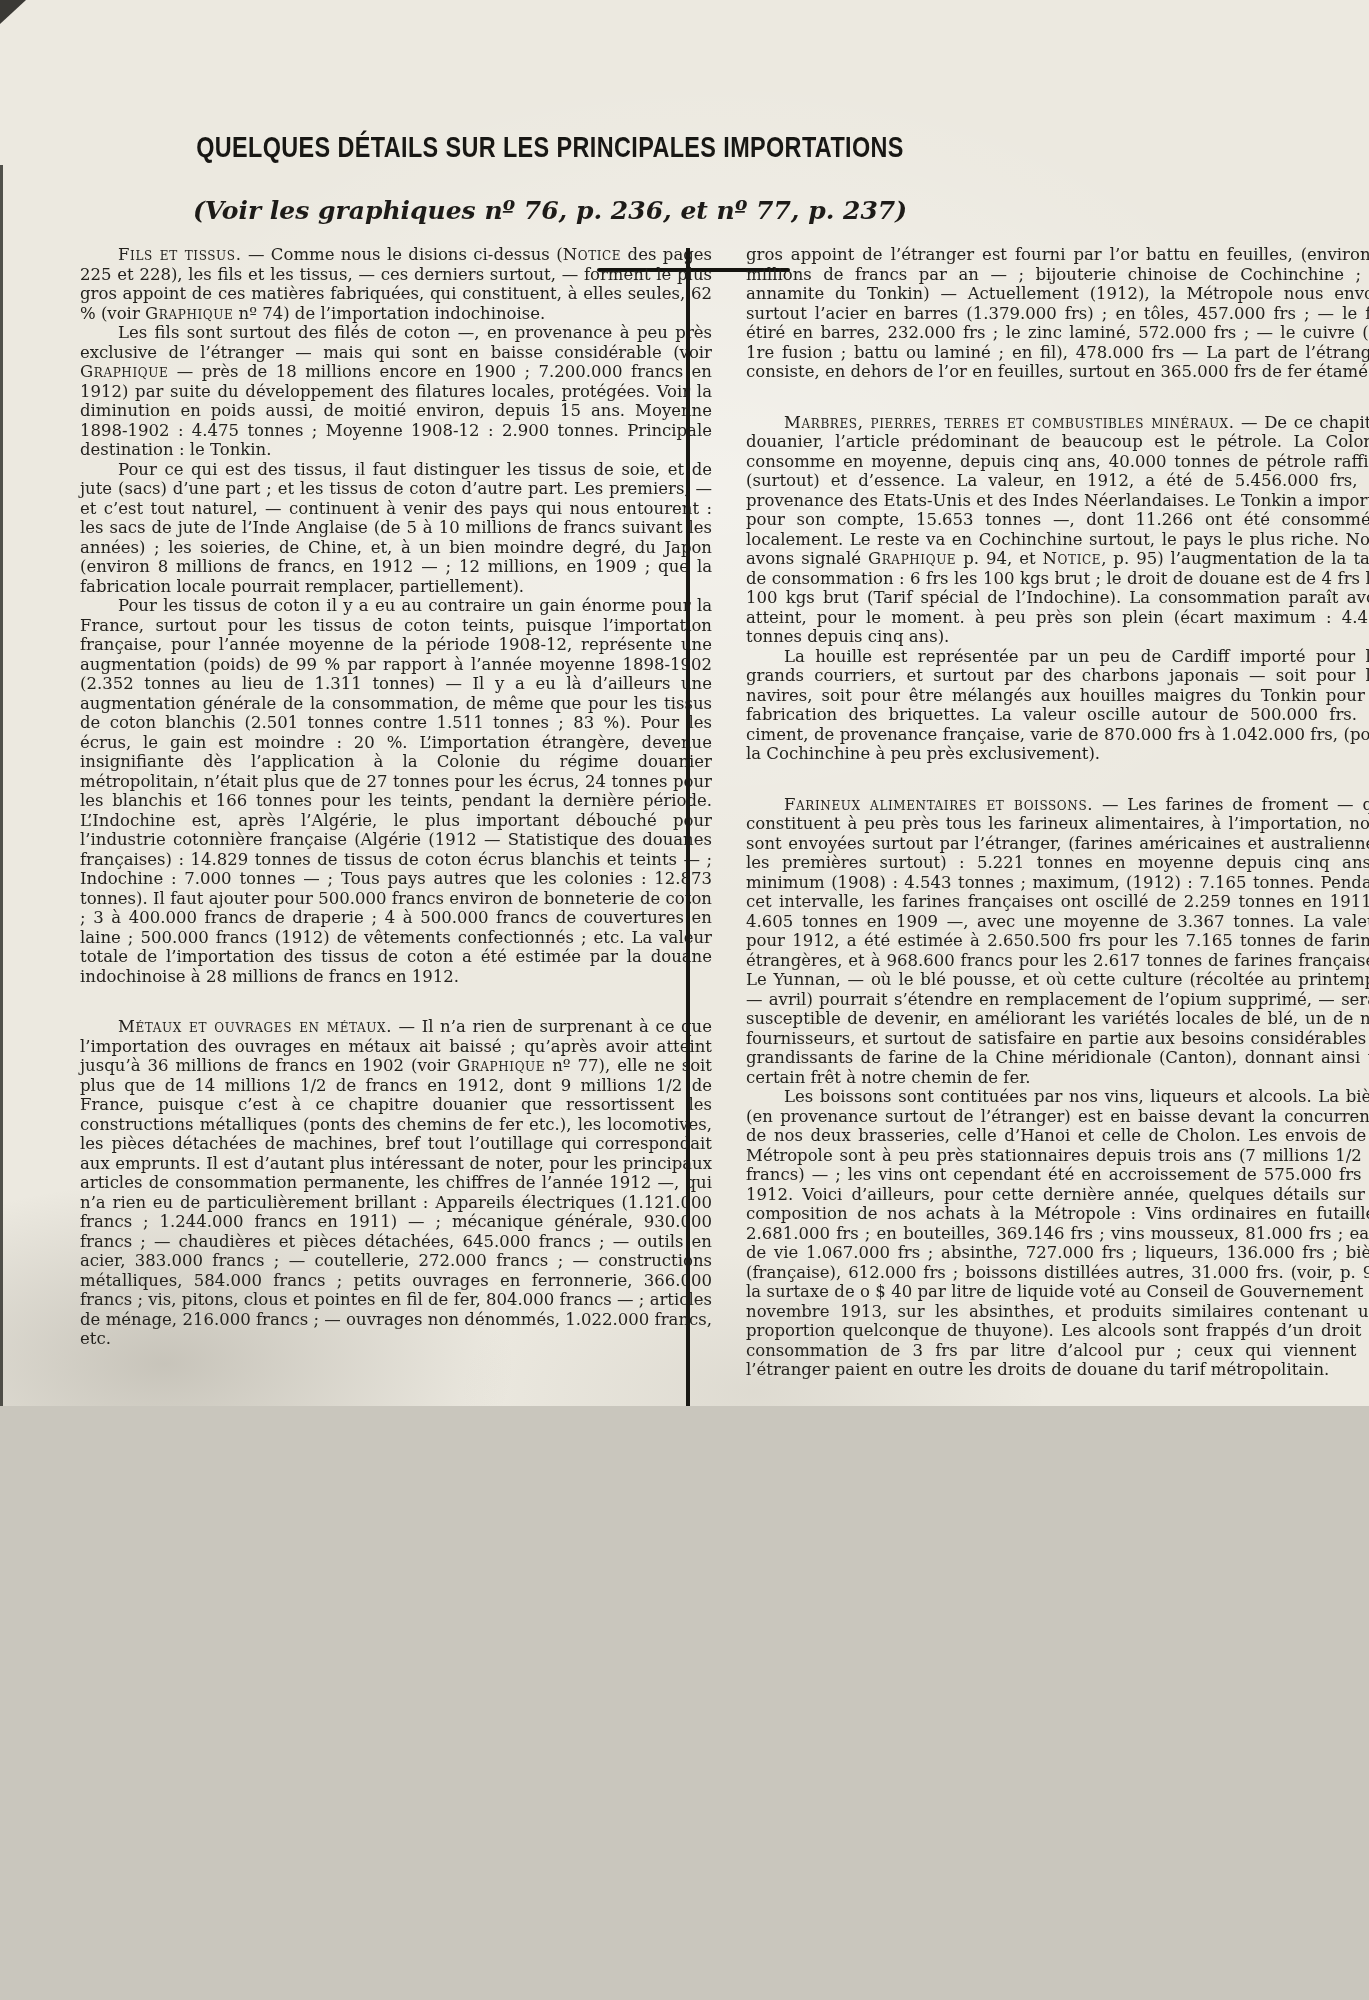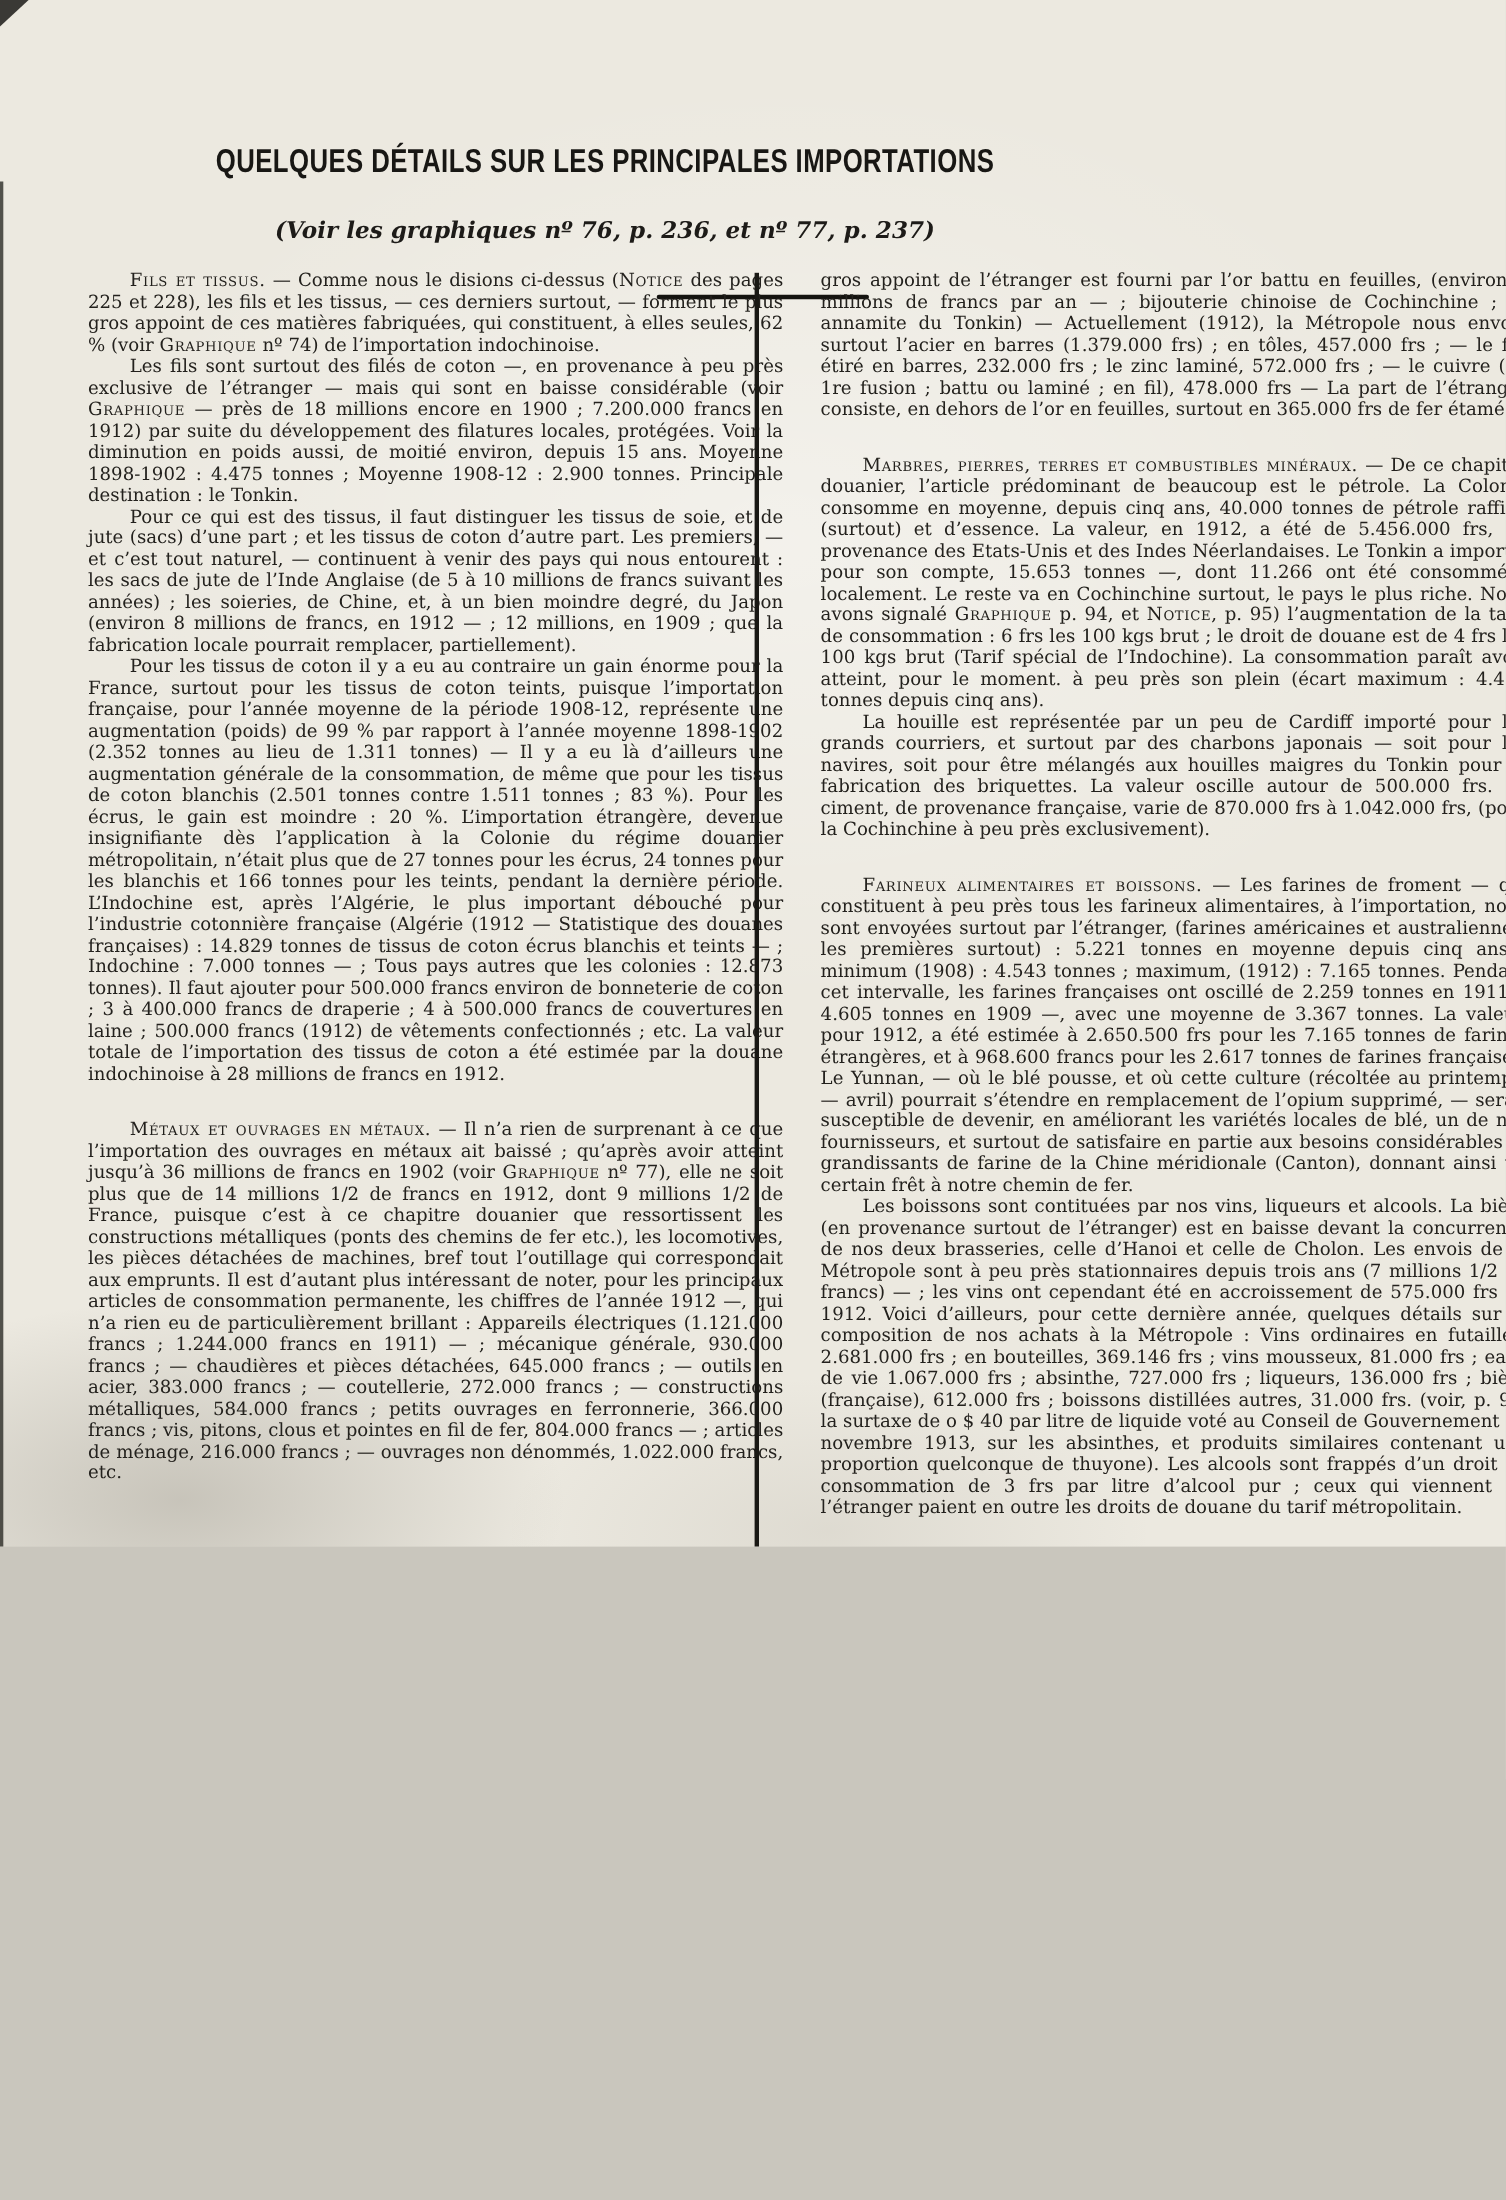--- a/index.html
+++ b/index.html
@@ -23,21 +23,21 @@
     position: absolute; left: 0; top: 130px; width: 1100px;
     margin: 0; text-align: center;
     font-family: "Liberation Sans", sans-serif;
     font-size: 30px; font-weight: 700; letter-spacing: 0.5px;
     transform: scaleX(0.78); transform-origin: 50% 50%;
     color: #181714;
   }
   .subtitle {
     position: absolute; left: 0; top: 196px; width: 1100px;
     text-align: center;
-    font-size: 21px; font-style: italic; font-weight: 700;
+    font-size: 25px; font-style: italic; font-weight: 700;
     color: #1d1b18;
   }
   .head-rule {
     position: absolute; left: 597px; top: 268px;
     width: 193px; height: 4px; background: #14130f;
     border-radius: 2px;
   }
   .col {
     position: absolute; top: 245px;
     font-size: 16.5px; line-height: 19.5px;

